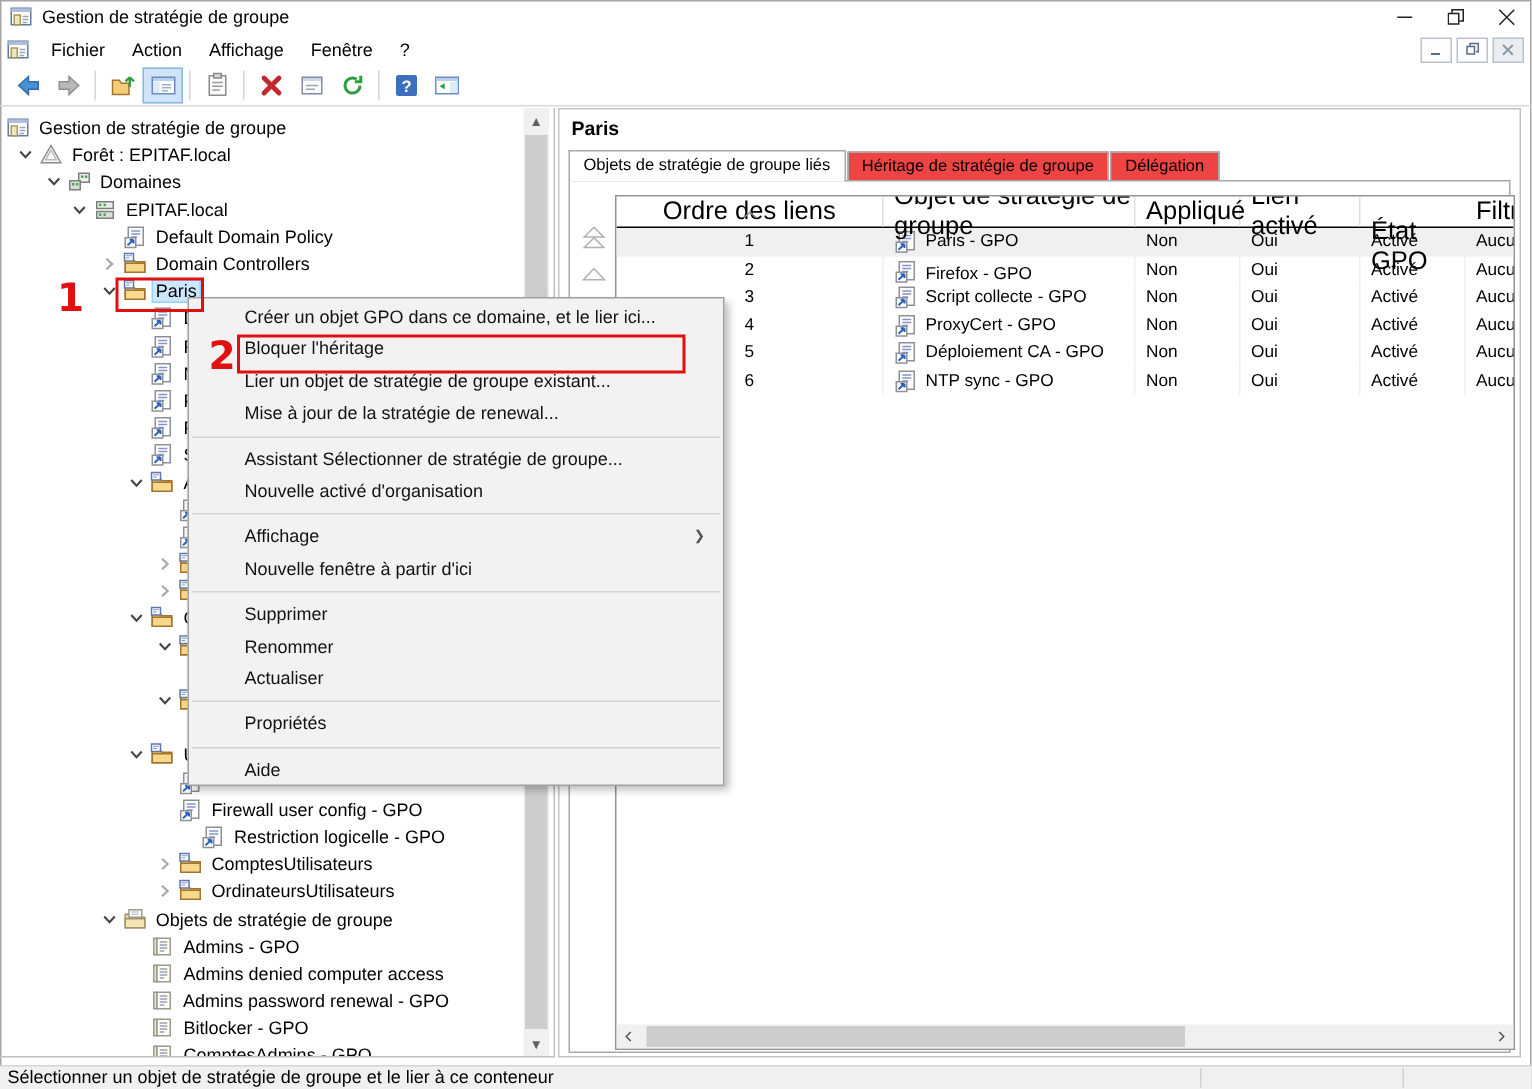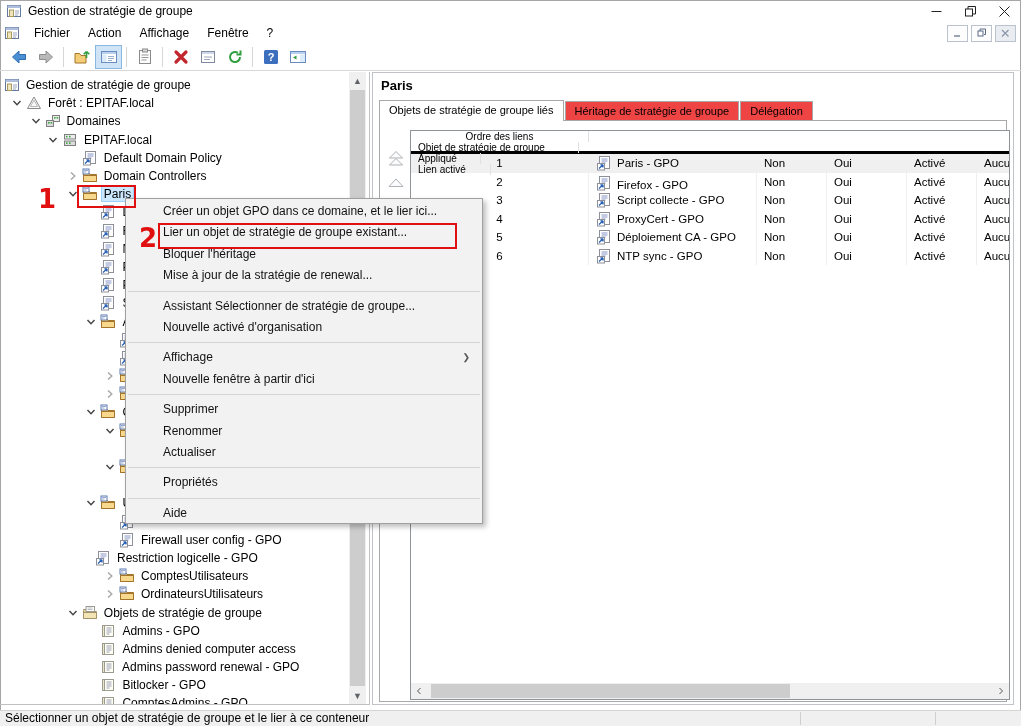--- a/index.html
+++ b/index.html
@@ -40,21 +40,21 @@
   
   .right-panel{position:absolute;top:72px;left:372px;width:642px;height:633px;border:1px solid #c0c4c8;box-sizing:border-box;background:#fff;}
   .panel-title{position:absolute;top:5px;left:8px;font-size:13px;font-weight:bold;}
   .tabstrip{position:absolute;top:26px;left:6px;display:flex;align-items:flex-end;z-index:2;font-size:11px;}
   .tab{padding:3px 9px;border:1px solid #a8a8a8;border-bottom:none;background:#ef4444;margin-right:1px;white-space:nowrap;}
   .tab.active{background:#fff;position:relative;top:1px;padding-bottom:5px;}
   .tab-box{position:absolute;top:47px;left:6px;right:6px;bottom:2px;border:1px solid #a8a8a8;background:#fff;}
   .gutter{position:absolute;left:3px;top:29px;width:26px;display:flex;flex-direction:column;gap:7px;align-items:center;}
   .gutter-btn{width:24px;height:18px;display:flex;align-items:center;justify-content:center;}
   .listview{position:absolute;left:30px;top:9px;width:600px;bottom:1px;border:1px solid #8f9499;box-sizing:border-box;overflow:hidden;background:#fff;}
-  .lv-header{display:flex;height:20px;position:relative;font-size:10px;border-bottom:3px solid #000000;flex-direction:column;}
+  .lv-header{display:flex;height:20px;position:relative;font-size:17px;border-bottom:1px solid #000000;}
   .lv-hcell{box-sizing:border-box;border-right:1px solid #e0e0e0;display:flex;align-items:center;padding-left:7px;flex:none;}
   .lv-hcell.center{justify-content:center;padding-left:0;}
   .sort-glyph{position:absolute;left:83px;top:0;}
   .lv-row{display:flex;height:18.5px;font-size:11.5px;}
   .lv-row.hl{background:#f0f0f0;}
   .lv-cell{box-sizing:border-box;border-right:1px solid #efefef;display:flex;align-items:center;padding-left:7px;flex:none;overflow:hidden;white-space:nowrap;}
   .lv-cell.center{justify-content:center;padding-left:0;}
   .lv-cell .ticon16{margin-right:5px;}
   .hscroll{position:absolute;left:0;right:0;bottom:0;height:16px;background:#f0f0f0;}
   .hs-btn{position:absolute;top:0;width:16px;height:16px;display:flex;align-items:center;justify-content:center;}
@@ -588,21 +588,21 @@
       <span class="ticon16">
         <svg width="16" height="16" viewBox="0 0 16 16">
           <rect x="3.5" y="1.5" width="10" height="12" fill="#fff" stroke="#8d9099"></rect>
           <path d="M5.5 4h6M5.5 6h6M5.5 8h4" stroke="#8694c5"></path>
           <rect x="1.5" y="8.5" width="7" height="6.5" fill="#fff" stroke="#8d9099"></rect>
           <path d="M3 13.5 L7 9.8 M7 9.8 h-2.6 M7 9.8 v2.6" stroke="#2862b8" stroke-width="1.3" fill="none"></path>
         </svg>
       </span>
       <span class="tree-label">Firewall user config - GPO</span>
     </div>
-    <div class="tree-row" style="padding-left: 77px;">
+    <div class="tree-row" style="padding-left: 116px;">
       <span class="chev"></span>
       <span class="ticon16">
         <svg width="16" height="16" viewBox="0 0 16 16">
           <rect x="3.5" y="1.5" width="10" height="12" fill="#fff" stroke="#8d9099"></rect>
           <path d="M5.5 4h6M5.5 6h6M5.5 8h4" stroke="#8694c5"></path>
           <rect x="1.5" y="8.5" width="7" height="6.5" fill="#fff" stroke="#8d9099"></rect>
           <path d="M3 13.5 L7 9.8 M7 9.8 h-2.6 M7 9.8 v2.6" stroke="#2862b8" stroke-width="1.3" fill="none"></path>
         </svg>
       </span>
       <span class="tree-label">Restriction logicelle - GPO</span>
@@ -938,22 +938,22 @@
               <path d="M2.5 1 L5.5 4 L2.5 7" stroke="#555" fill="none"></path>
             </svg>
         </span>
       </div>
     </div>
   </div>
 </div>
 
 <div class="context-menu" id="context-menu">
     <div class="cm-item"><span>Créer un objet GPO dans ce domaine, et le lier ici...</span></div>
+    <div class="cm-item"><span>Bloquer l'héritage</span></div>
     <div class="cm-item"><span>Lier un objet de stratégie de groupe existant...</span></div>
-    <div class="cm-item"><span>Bloquer l'héritage</span></div>
     <div class="cm-item"><span>Mise à jour de la stratégie de renewal...</span></div>
     <div class="cm-sep"></div>
     <div class="cm-item"><span>Assistant Sélectionner de stratégie de groupe...</span></div>
     <div class="cm-item"><span>Nouvelle activé d'organisation</span></div>
     <div class="cm-sep"></div>
     <div class="cm-item"><span>Affichage</span><span class="cm-sub" style="font-size: 9px;">❯</span></div>
     <div class="cm-item"><span>Nouvelle fenêtre à partir d'ici</span></div>
     <div class="cm-sep"></div>
     <div class="cm-item"><span>Supprimer</span></div>
     <div class="cm-item"><span>Renommer</span></div>

